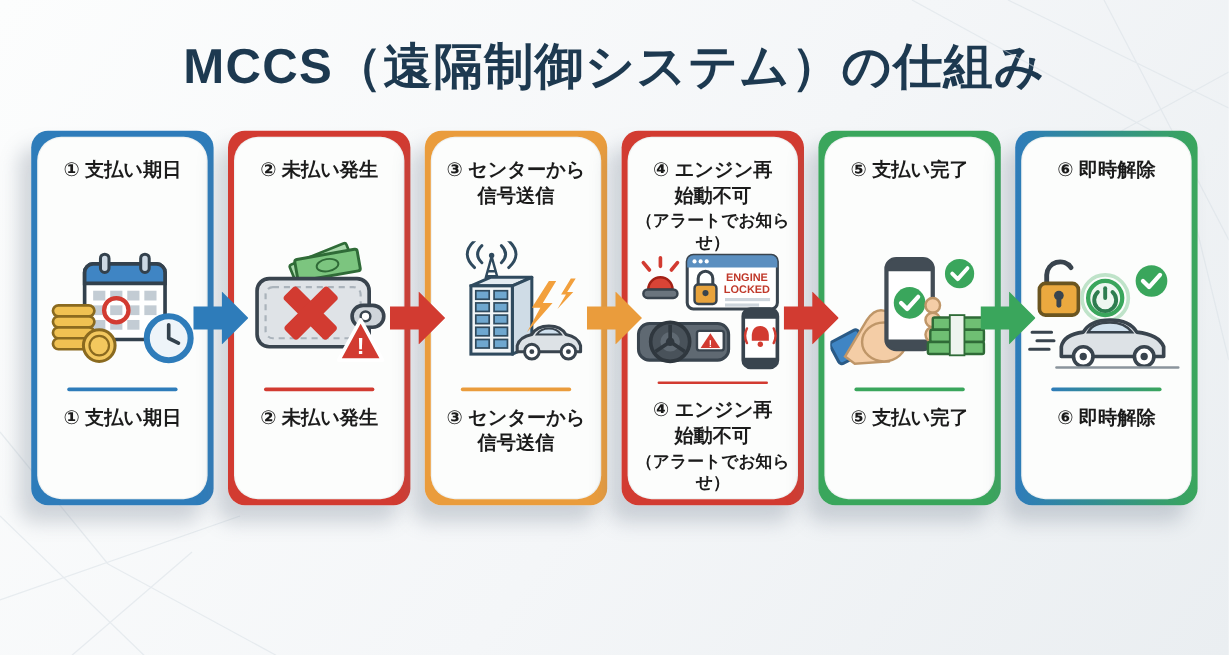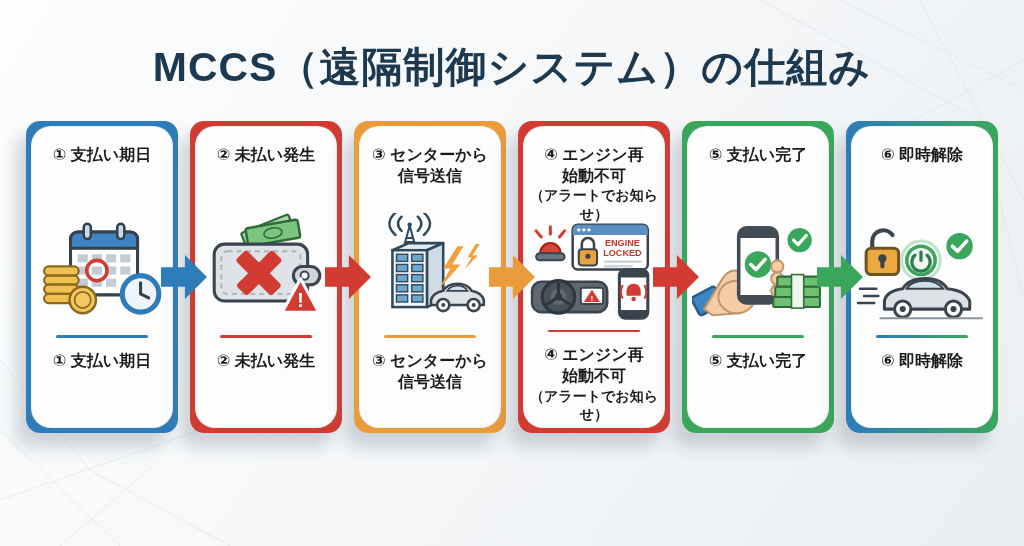--- a/index.html
+++ b/index.html
@@ -4,21 +4,21 @@
 <style>
   * { margin:0; padding:0; box-sizing:border-box; }
   html,body { width:1024px; height:546px; overflow:hidden; }
   body {
     font-family:"Liberation Sans","DejaVu Sans",sans-serif;
     background:linear-gradient(125deg,#fcfdfd 0%,#f4f6f8 55%,#eaeef1 100%);
     position:relative;
   }
   .bg-pattern { position:absolute; inset:0; pointer-events:none; }
   .title {
-    text-align:center; margin-top:40px;
+    text-align:center; margin-top:28px;
     font-size:41px; font-weight:800; color:#1d3950; letter-spacing:1px;
   }
   .flow {
     display:flex; justify-content:center; align-items:stretch;
     margin-top:26px; height:312px; position:relative;
   }
   .card-outer {
     flex:0 0 auto; width:152px; border-radius:14px; padding:5px;
     background:linear-gradient(90deg,var(--c),var(--c2));
     box-shadow:-10px 14px 16px rgba(110,122,138,.30);

